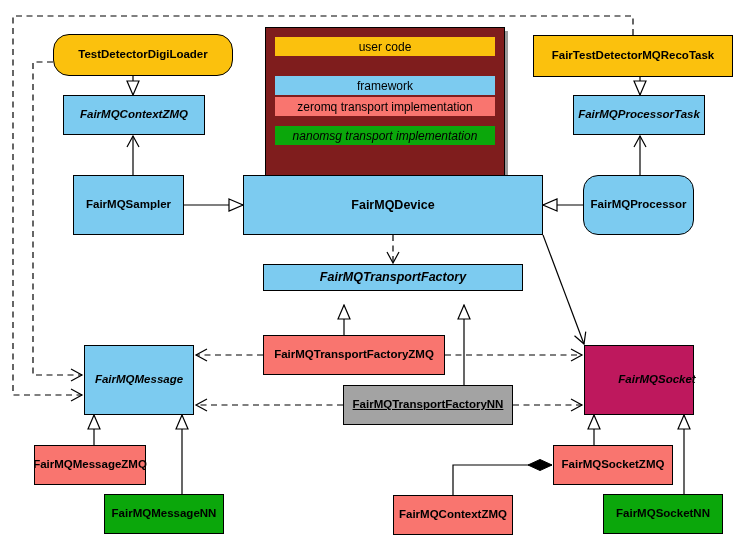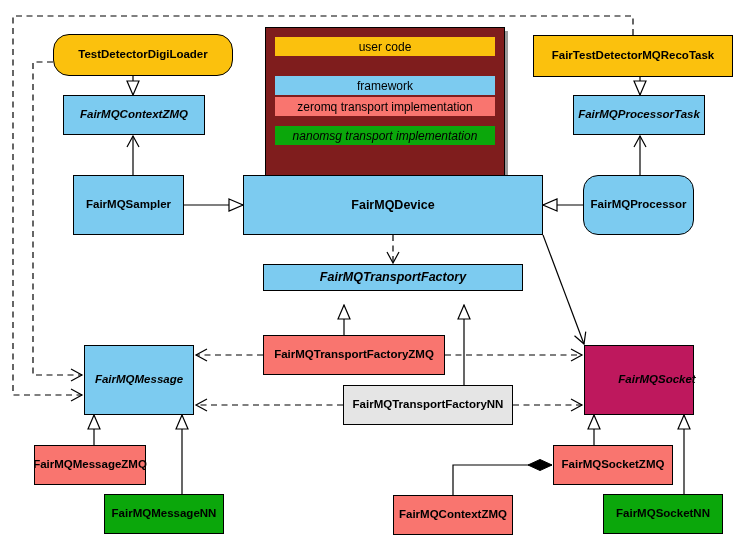--- a/index.html
+++ b/index.html
@@ -92,21 +92,21 @@
   <div class="node" style="left: 73px; top: 175px; width: 111px; height: 60px; background-color: rgb(124, 203, 240);">FairMQSampler</div>
 
   <div class="node" style="left: 243px; top: 175px; width: 300px; height: 60px; font-size: 12.5px; background-color: rgb(124, 203, 240);">FairMQDevice</div>
 
   <div class="node" style="left: 583px; top: 175px; width: 111px; height: 60px; background-color: rgb(124, 203, 240); border-radius: 15px;">FairMQProcessor</div>
 
   <div class="node abstract" style="left: 263px; top: 264px; width: 260px; height: 27px; font-size: 12.5px; background-color: rgb(124, 203, 240);">FairMQTransportFactory</div>
 
   <div class="node" style="left: 263px; top: 335px; width: 182px; height: 40px; background-color: rgb(249, 117, 111);">FairMQTransportFactoryZMQ</div>
 
-  <div class="node" style="left: 343px; top: 385px; width: 170px; height: 40px; background-color: #e5e5e5;">FairMQTransportFactoryNN</div>
+  <div class="node" style="left: 343px; top: 385px; width: 170px; height: 40px; background-color: #a3a3a3; text-decoration: underline;">FairMQTransportFactoryNN</div>
 
   <div class="node abstract" style="left: 84px; top: 345px; width: 110px; height: 70px; background-color: rgb(124, 203, 240);">FairMQMessage</div>
 
   <div class="node abstract" style="left: 584px; top: 345px; width: 110px; height: 70px; background-color: #be185d; padding-left: 36px;">FairMQSocket</div>
 
   <div class="node" style="left: 34px; top: 445px; width: 112px; height: 40px; background-color: rgb(249, 117, 111);">FairMQMessageZMQ</div>
 
   <div class="node" style="left: 104px; top: 494px; width: 120px; height: 40px; background-color: rgb(11, 167, 11);">FairMQMessageNN</div>
 
   <div class="node" style="left: 393px; top: 495px; width: 120px; height: 40px; background-color: rgb(249, 117, 111);">FairMQContextZMQ</div>

